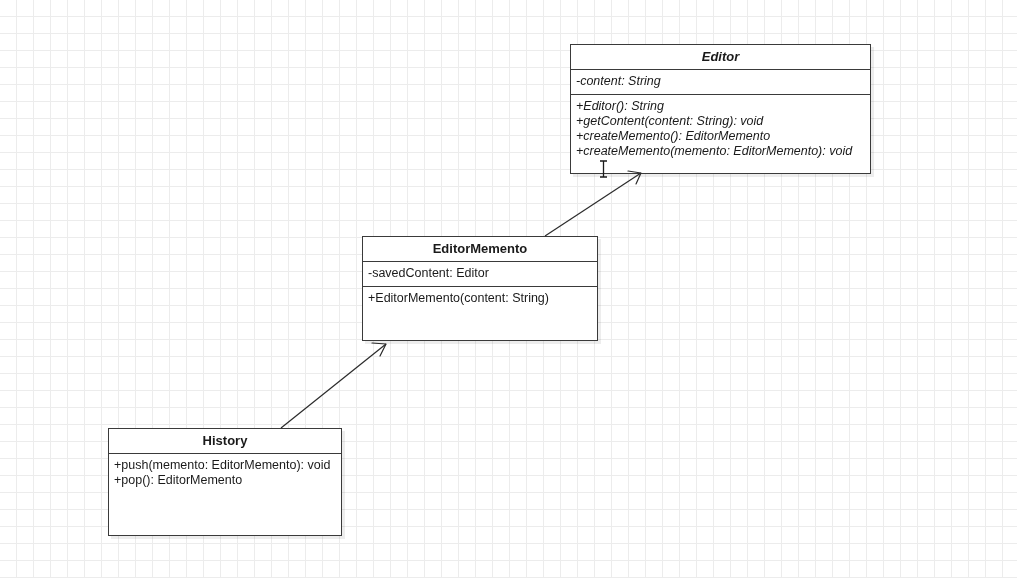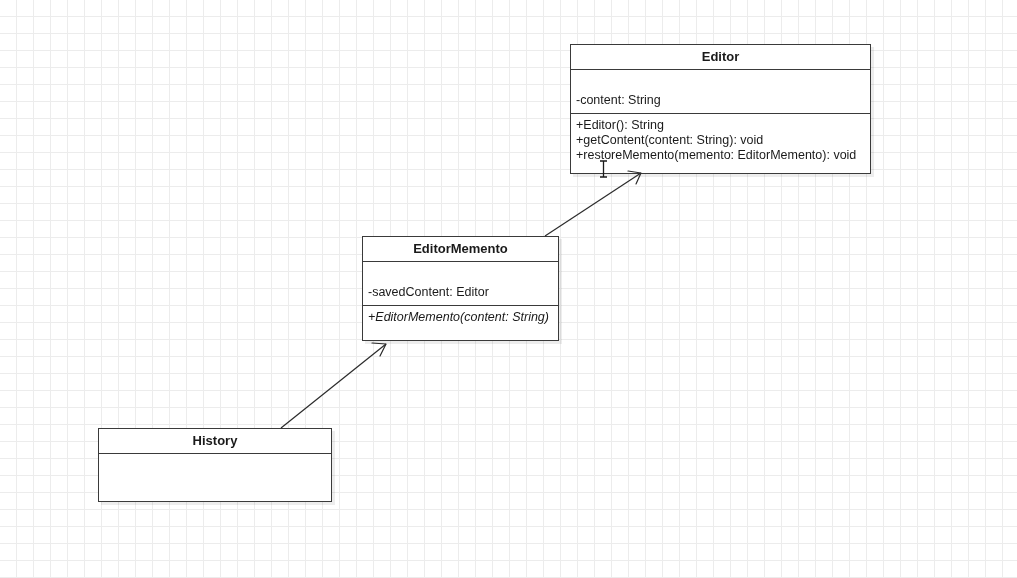--- a/index.html
+++ b/index.html
@@ -41,54 +41,54 @@
     font-size: 13px;
     color: #1a1a1a;
     padding: 4px 6px 5px 6px;
     border-bottom: 1px solid #3a3a3a;
     line-height: 15px;
     white-space: nowrap;
   }
   .uml-attrs {
     border-bottom: 1px solid #3a3a3a;
     padding: 4px 5px 5px 5px;
-    margin-top: 19px;
   }
   .uml-ops {
     padding: 4px 5px 5px 5px;
   }
   .uml-line {
     font-size: 12.5px;
     color: #1a1a1a;
     line-height: 15px;
     white-space: nowrap;
   }
 
   
   #class-editor {
     left: 570px;
     top: 44px;
     width: 301px;
     height: 130px;
+    font-style: italic;
   }
   #class-editor .uml-ops { height: 76px; }
 
   #class-editormemento {
     left: 362px;
     top: 236px;
-    width: 197px;
+    width: 236px;
     height: 105px;
   }
-  #class-editormemento .uml-ops { height: 51px; font-style: italic; }
+  #class-editormemento .uml-ops { height: 51px; }
 
   #class-history {
-    left: 98px;
+    left: 108px;
     top: 428px;
     width: 234px;
-    height: 74px;
+    height: 108px;
   }
   #class-history .uml-ops { height: 38px; }
 
   
   #connectors {
     position: absolute;
     left: 0;
     top: 0;
     width: 1017px;
     height: 578px;
@@ -111,37 +111,40 @@
 <div id="canvas">
 
   <div class="uml-class" id="class-editor">
     <div class="uml-title">Editor</div>
     <div class="uml-attrs">
       <div class="uml-line">-content: String</div>
     </div>
     <div class="uml-ops">
       <div class="uml-line">+Editor(): String</div>
       <div class="uml-line">+getContent(content: String): void</div>
-      <div class="uml-line">+restoreMemento(memento: EditorMemento): void</div>
+      <div class="uml-line">+createMemento(): EditorMemento</div>
+      <div class="uml-line">+createMemento(memento: EditorMemento): void</div>
     </div>
   </div>
 
   <div class="uml-class" id="class-editormemento">
     <div class="uml-title">EditorMemento</div>
     <div class="uml-attrs">
       <div class="uml-line">-savedContent: Editor</div>
     </div>
     <div class="uml-ops">
       <div class="uml-line">+EditorMemento(content: String)</div>
     </div>
   </div>
 
   <div class="uml-class" id="class-history">
     <div class="uml-title">History</div>
     <div class="uml-ops">
+      <div class="uml-line">+push(memento: EditorMemento): void</div>
+      <div class="uml-line">+pop(): EditorMemento</div>
     </div>
   </div>
 
   <svg id="connectors" viewBox="0 0 1017 578" width="1017" height="578">
     <g>
       <line class="conn-line" x1="545" y1="236" x2="641" y2="173" stroke="#2b2b2b" stroke-width="1.2"></line>
       <polyline points="628,171 641,173 636,184" fill="none" stroke="#2b2b2b" stroke-width="1.2" stroke-linecap="round" stroke-linejoin="round"></polyline>
     </g>
     <g>
       <line class="conn-line" x1="281" y1="428" x2="386" y2="344" stroke="#2b2b2b" stroke-width="1.2"></line>

